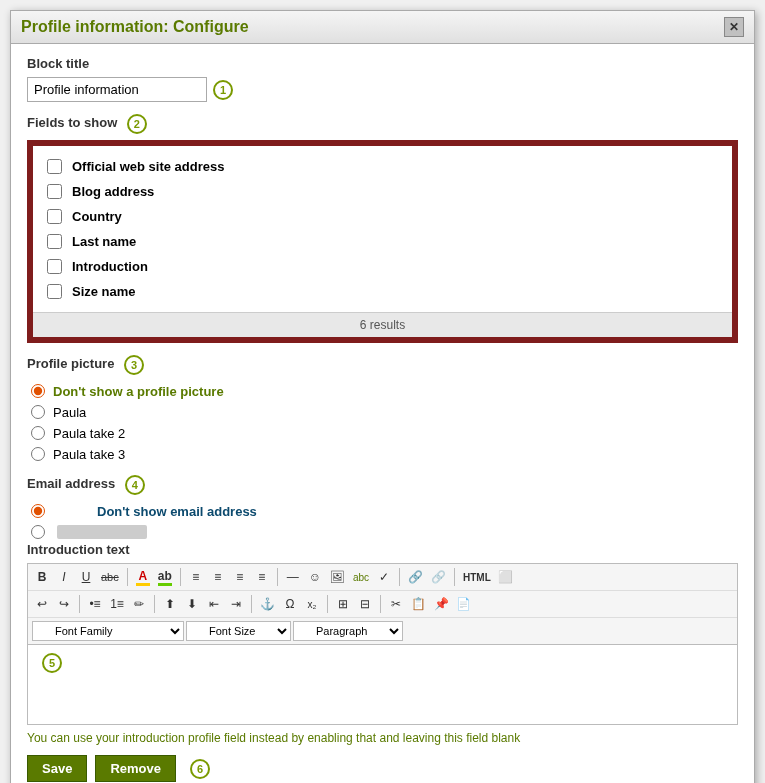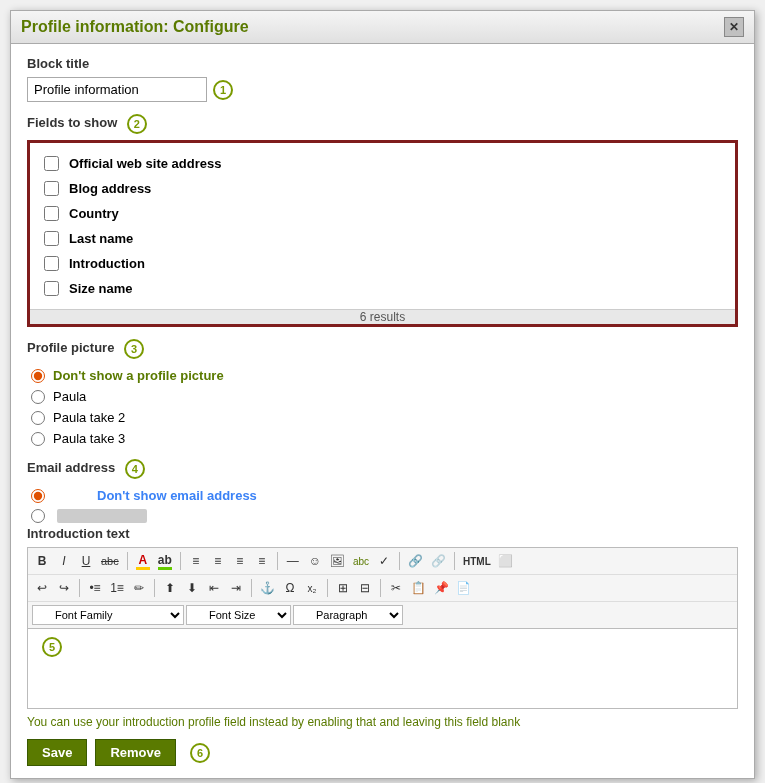--- a/index.html
+++ b/index.html
@@ -71,21 +71,21 @@
       margin-bottom: 12px;
     }
     .block-title-input {
       border: 1px solid #aaa;
       padding: 4px 6px;
       font-size: 13px;
       width: 180px;
       background: #fff;
     }
     .fields-box {
-      border: 3px solid #7f1d1d;
+      border: 6px solid #7f1d1d;
       background: #fff;
       margin-bottom: 12px;
     }
     .fields-box-inner {
       padding: 8px 14px;
     }
     .field-item {
       display: flex;
       align-items: center;
       padding: 5px 0;
@@ -96,29 +96,30 @@
       height: 15px;
     }
     .field-item label {
       font-weight: bold;
       font-size: 13px;
     }
     .results-bar {
       background: #e8e8e8;
       border-top: 1px solid #ccc;
       text-align: center;
+      padding: 5px;
       font-size: 12px;
       color: #555;
     }
     .profile-picture-section {
       margin-bottom: 10px;
     }
     .radio-item {
       display: flex;
-      align-items: center;
+      align-items: flex-start;
       padding: 3px 0;
       margin-left: 4px;
     }
     .radio-item input[type=radio] {
       margin-right: 8px;
       width: 14px;
       height: 14px;
     }
     .radio-item label {
       font-size: 13px;
@@ -321,21 +322,21 @@
       </div>
     </div>
 
     <div class="section-gap">
       <div class="section-label">
         <span>Email address</span>
         <span class="badge">4</span>
       </div>
       <div class="radio-item">
         <input type="radio" name="email_addr" checked="" style="accent-color: rgb(224, 80, 0);">
-        <label style="color:#3b82f6;font-weight:bold;padding-left:44px;">Don't show email address</label>
+        <label style="color:#0c4a6e;font-weight:bold;padding-left:44px;">Don't show email address</label>
       </div>
       <div class="radio-item">
         <input type="radio" name="email_addr" style="">
         <span class="blurred-text" style="width:90px;height:14px;display:inline-block;margin-left:4px;">&nbsp;&nbsp;&nbsp;&nbsp;&nbsp;&nbsp;&nbsp;&nbsp;&nbsp;&nbsp;&nbsp;&nbsp;&nbsp;&nbsp;&nbsp;</span>
       </div>
     </div>
 
     <div class="intro-text-section">
       <div class="section-label">Introduction text</div>
       <div class="editor-toolbar">

